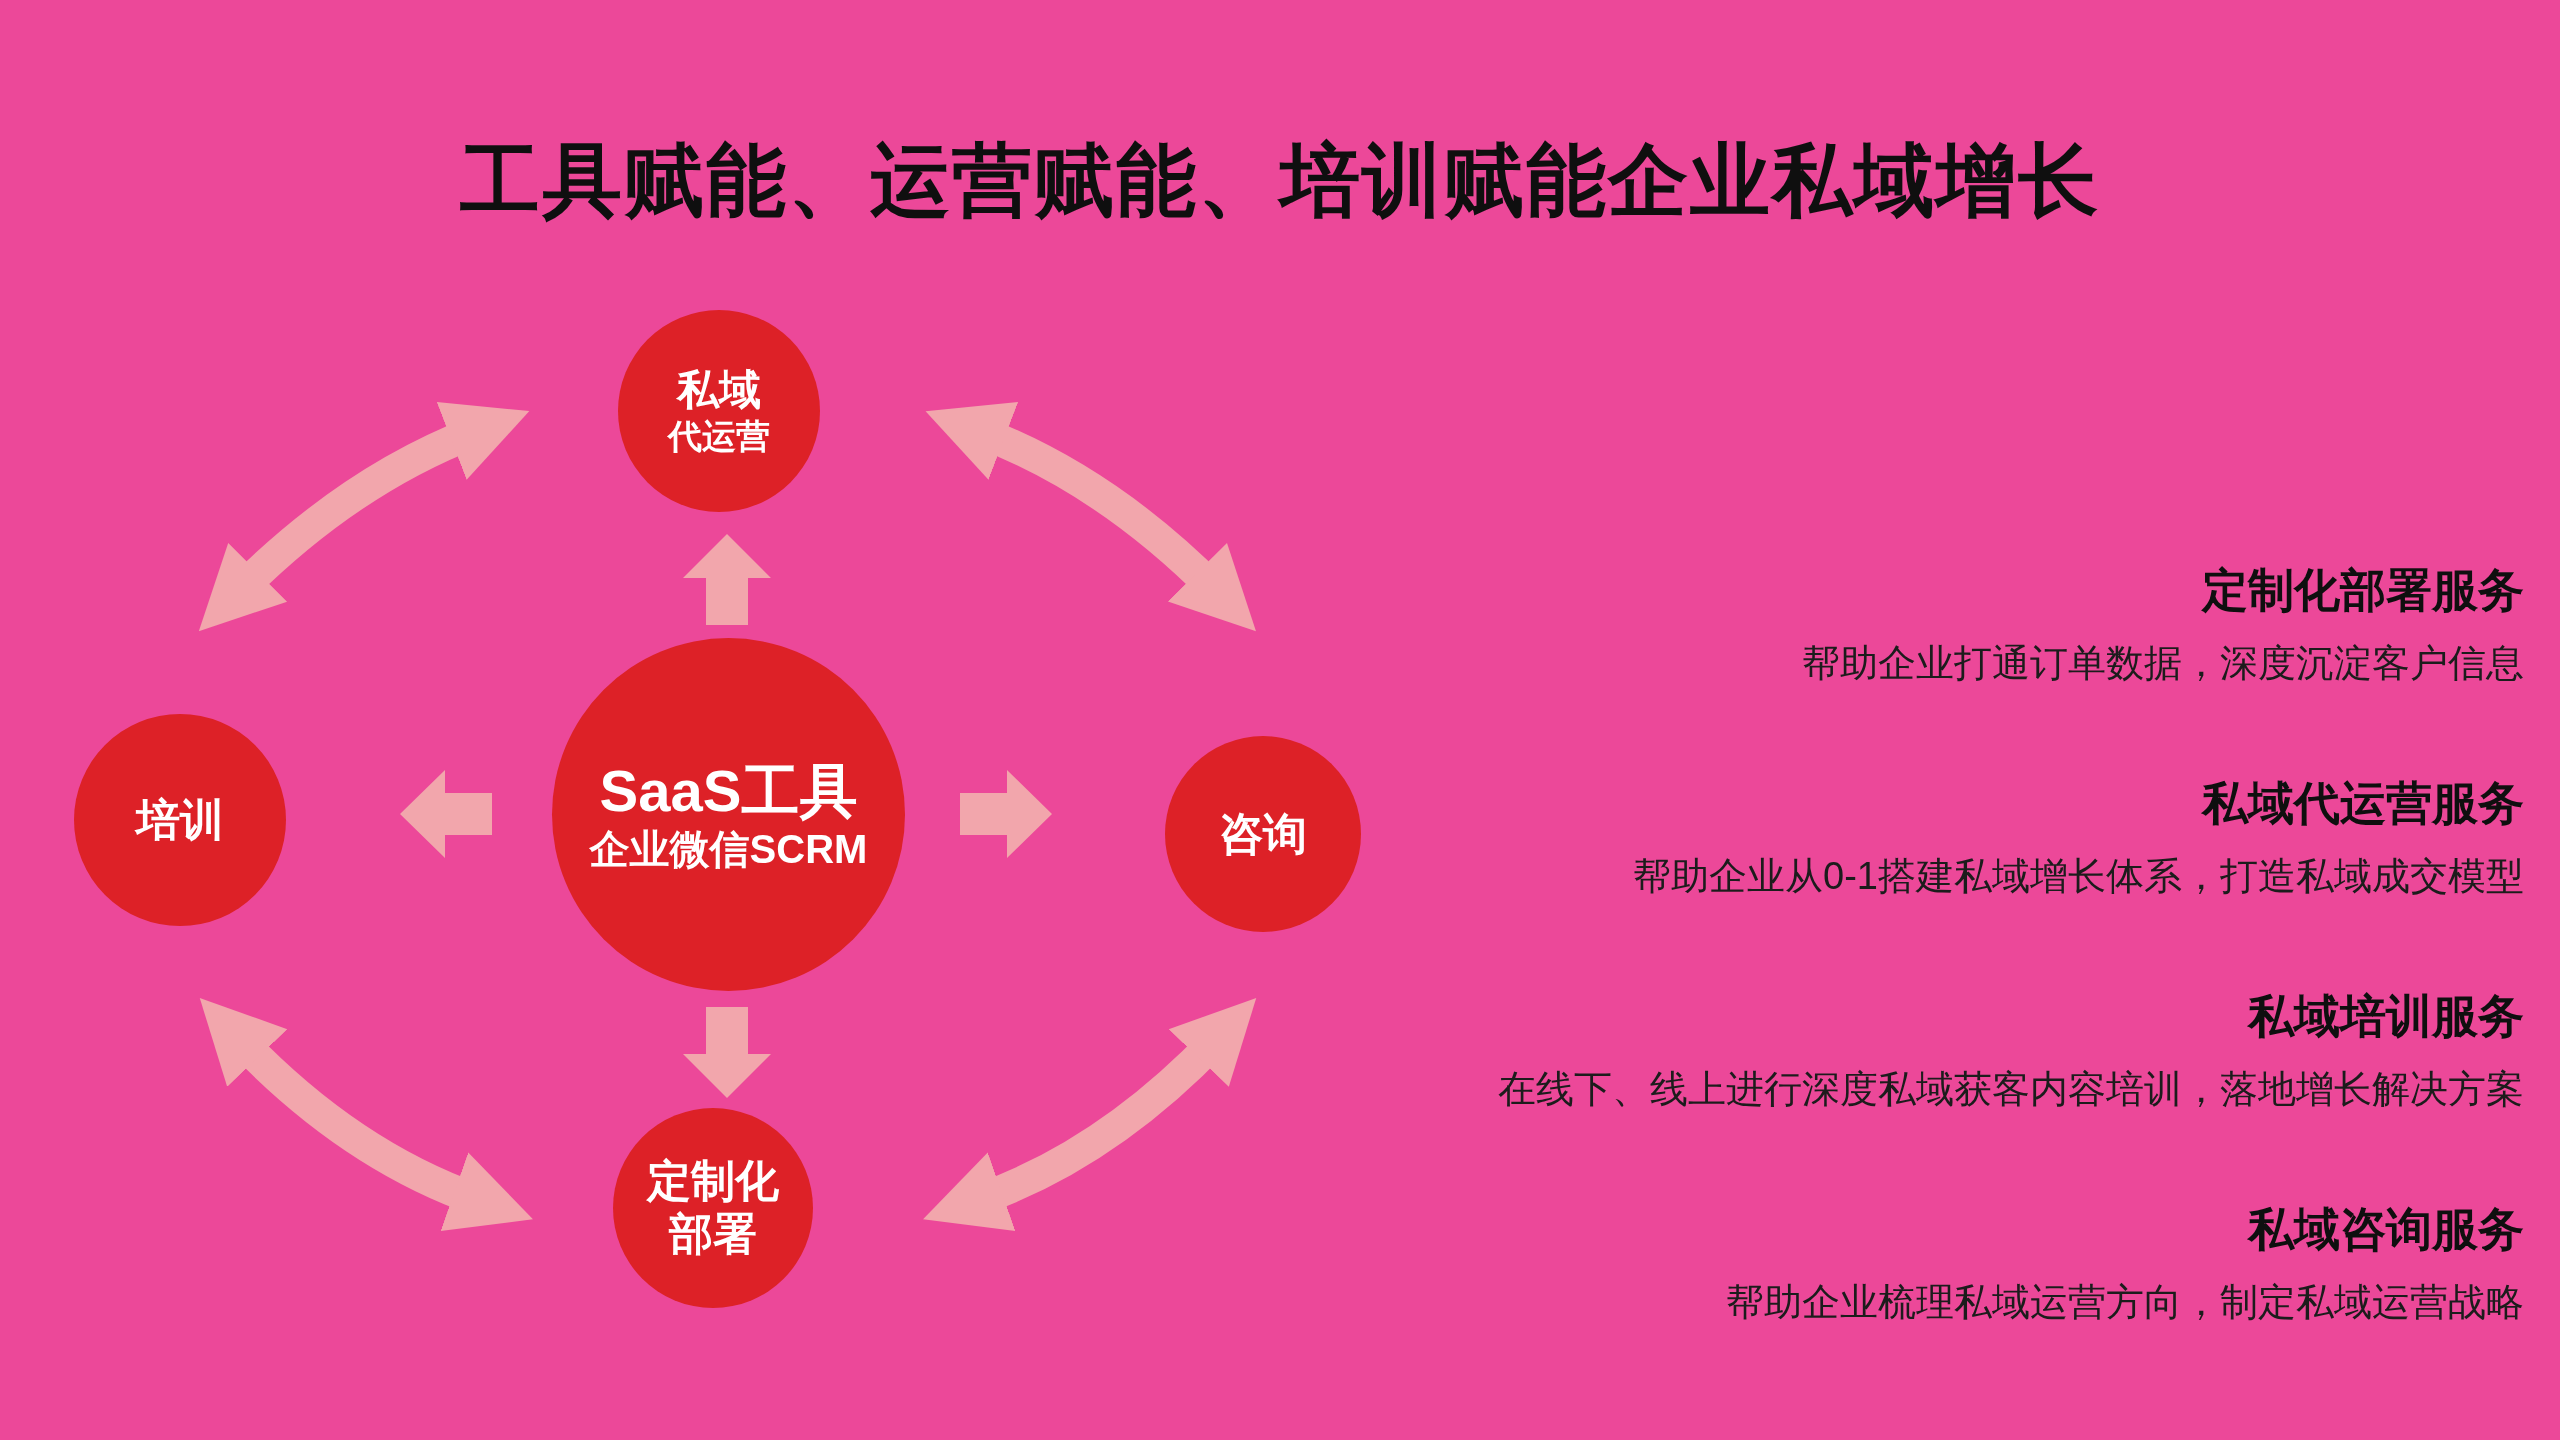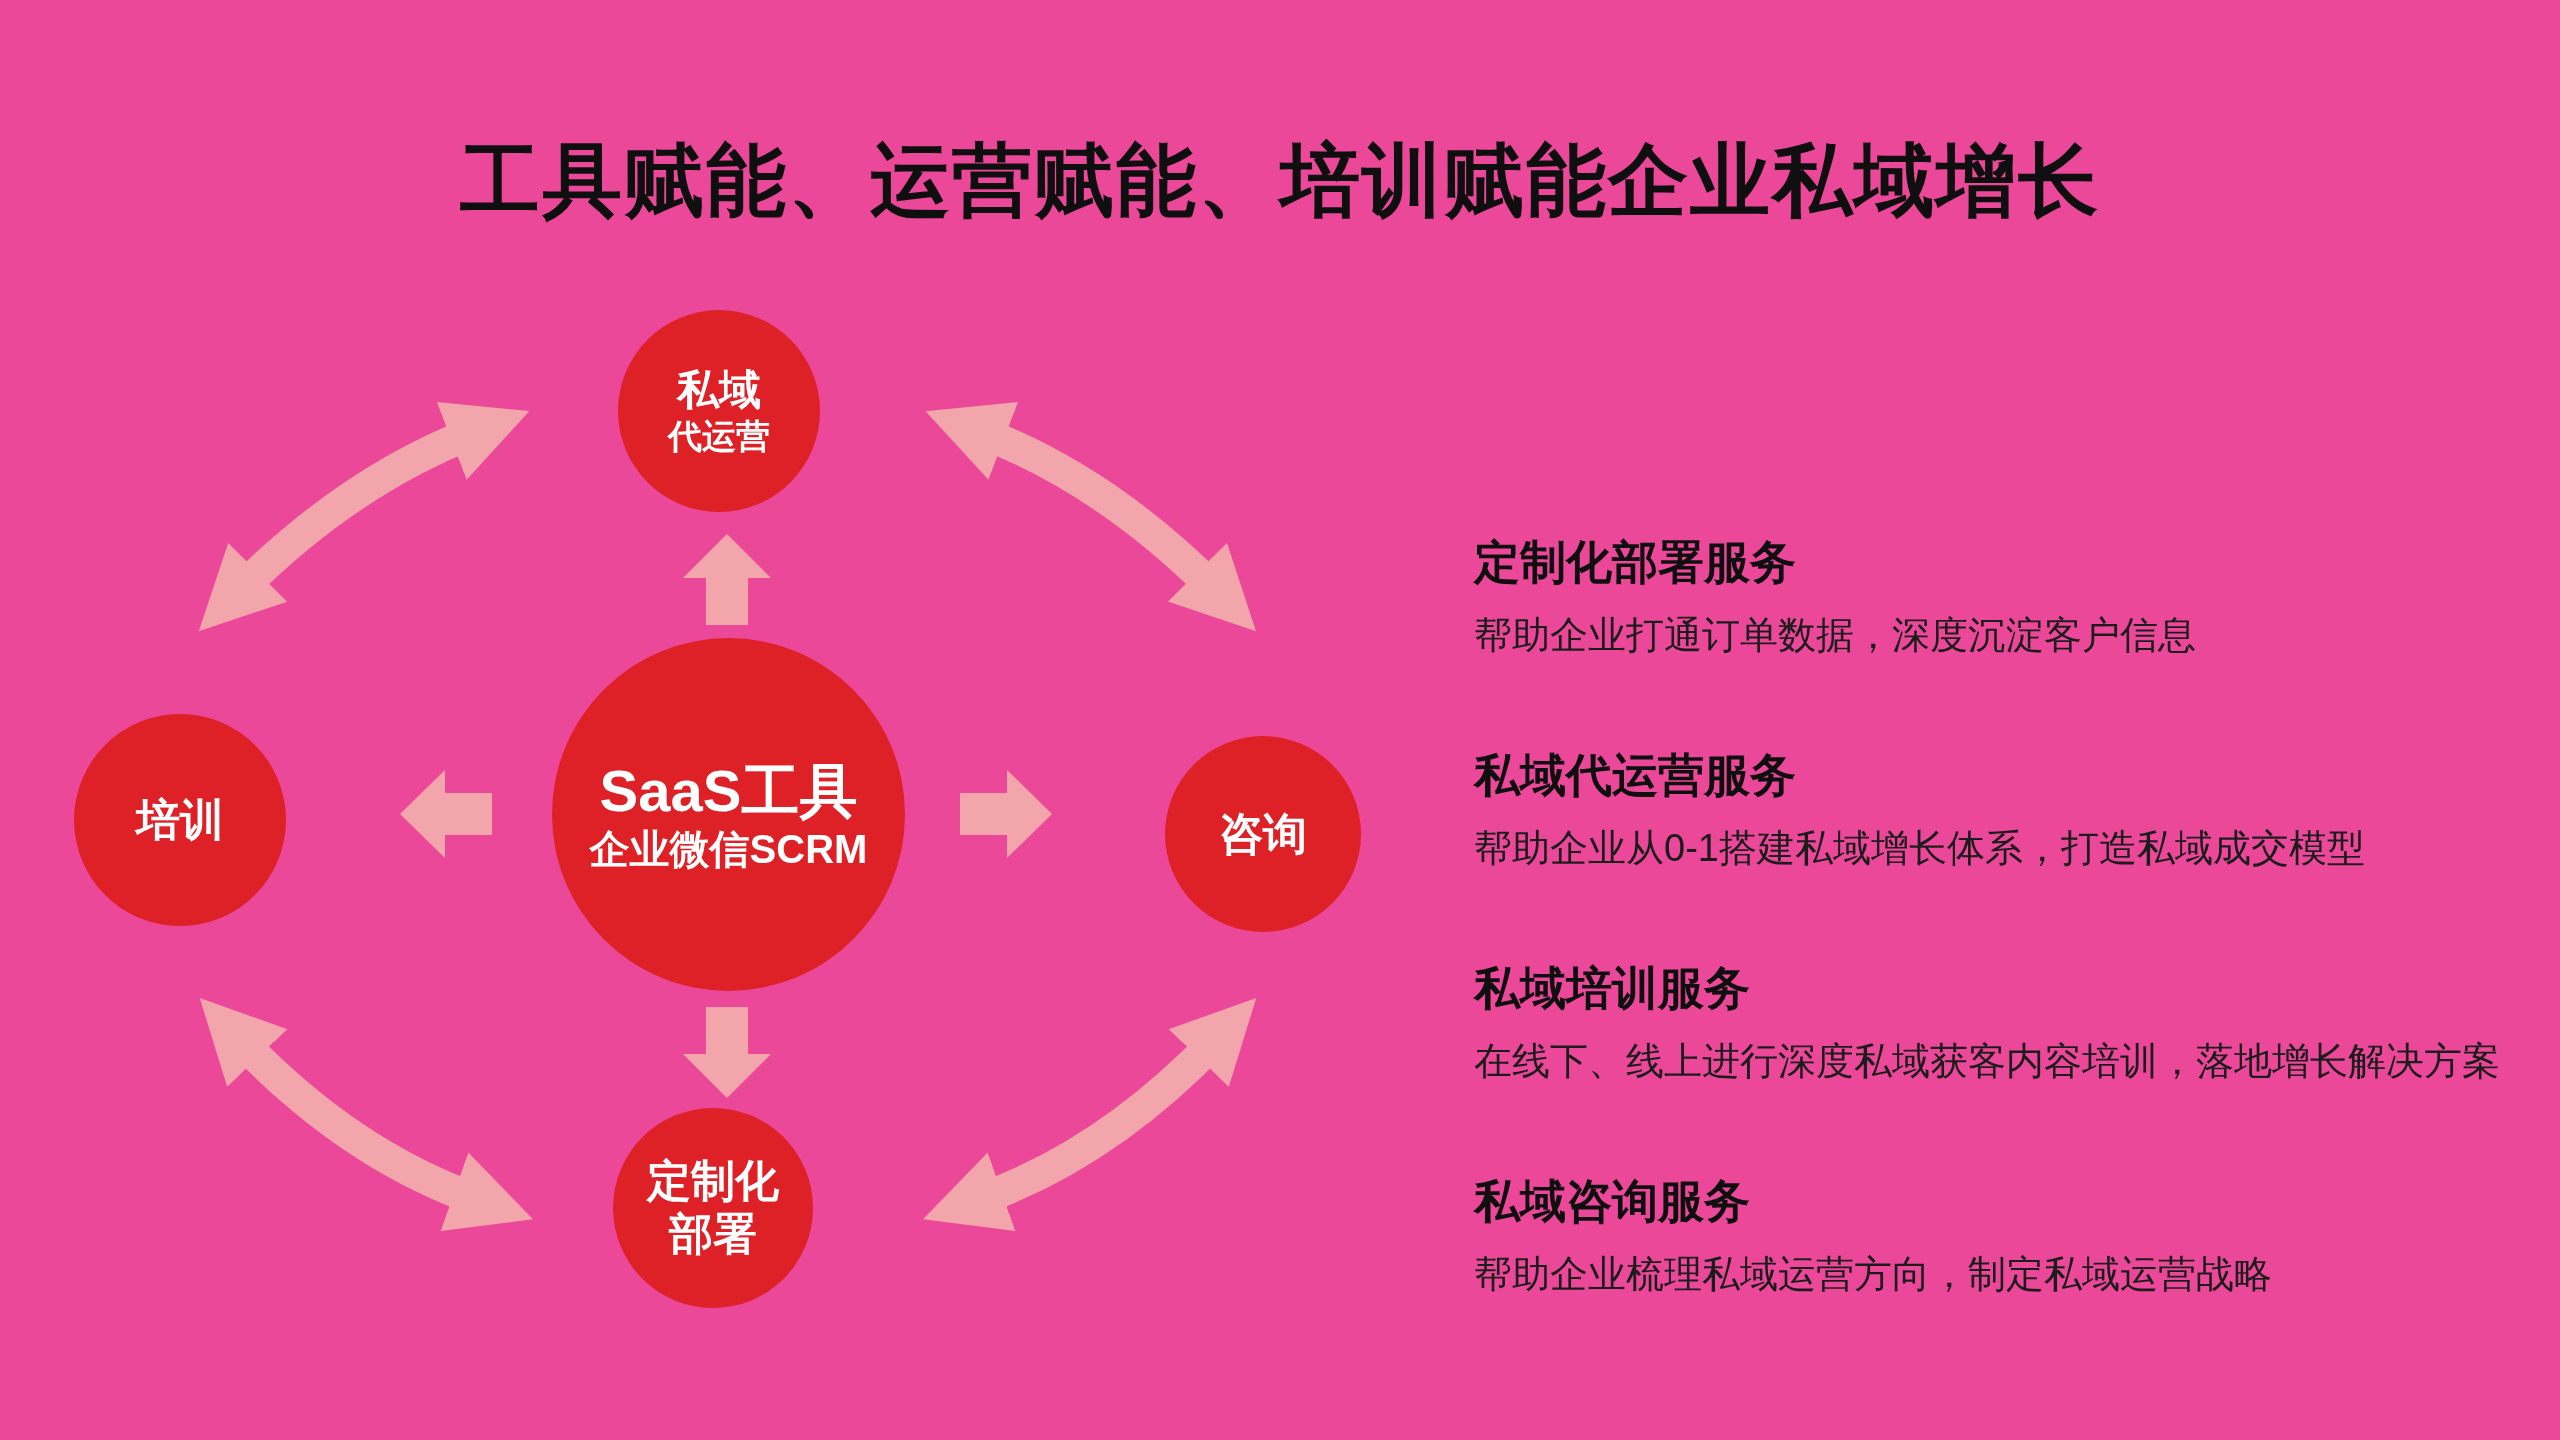--- a/index.html
+++ b/index.html
@@ -52,25 +52,26 @@
   .node-top{left:618px;top:310px;width:202px;height:202px;}
   .node-top .l1{font-size:42px;}
   .node-top .l2{font-size:34px;}
   .node-left{left:74px;top:714px;width:212px;height:212px;font-size:44px;}
   .node-right{left:1165px;top:736px;width:196px;height:196px;font-size:44px;}
   .node-bottom{left:613px;top:1108px;width:200px;height:200px;}
   .node-bottom .l1,.node-bottom .l2{font-size:44px;}
 
   .services{
     position:absolute;
-    left:1474px; top:532px;
+    left:1474px; top:560px;
     width:1050px;
     display:flex;
     flex-direction:column;
     gap:84px;
+    text-align:right;
   }
   .service-title{
     font-size:46px;
     font-weight:800;
     color:var(--ink);
     margin-bottom:16px;
   }
   .service-desc{
     font-size:38px;
     font-weight:400;

